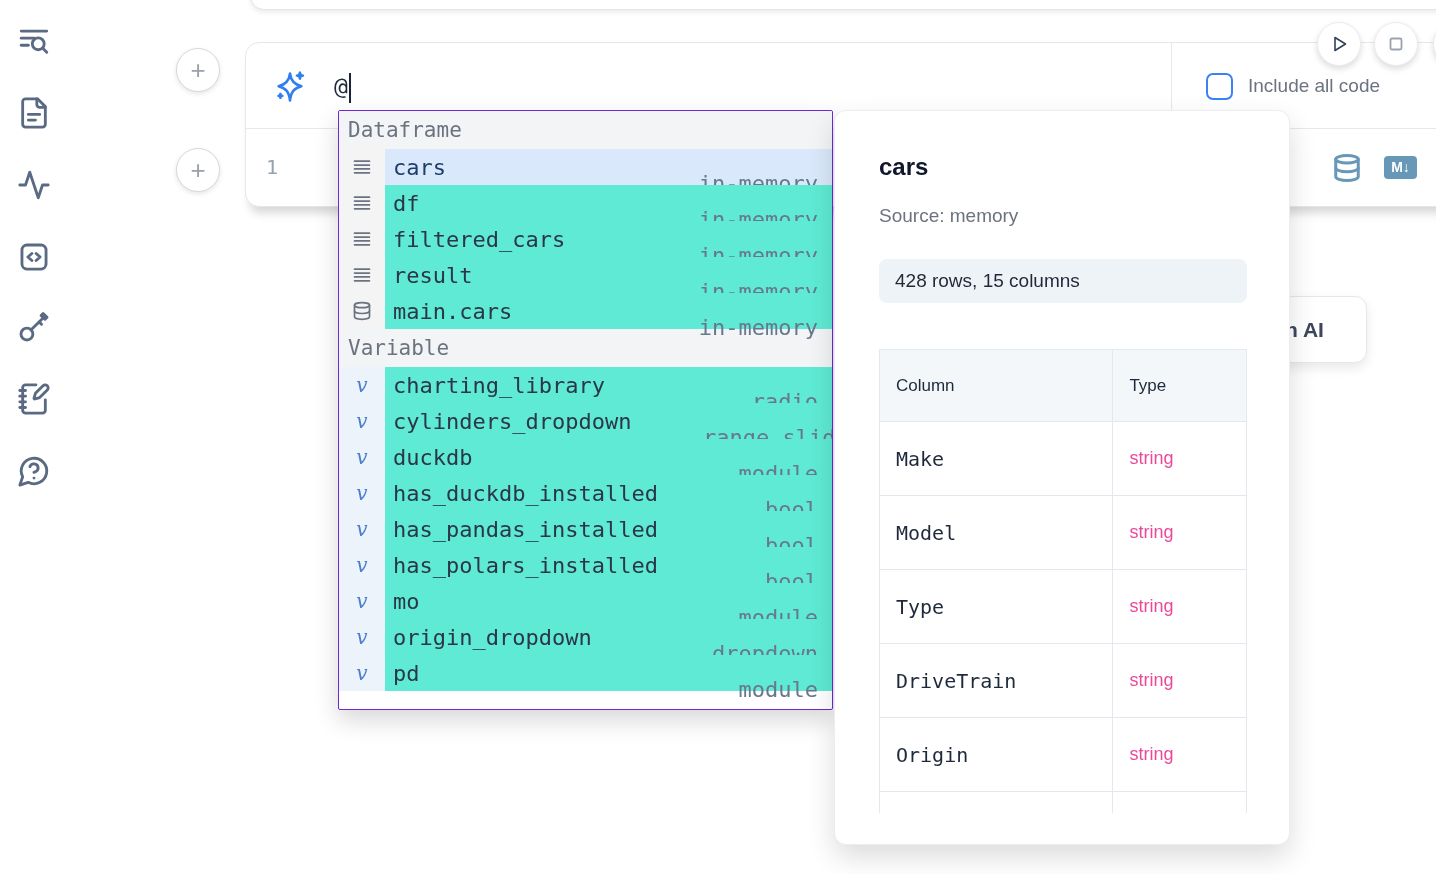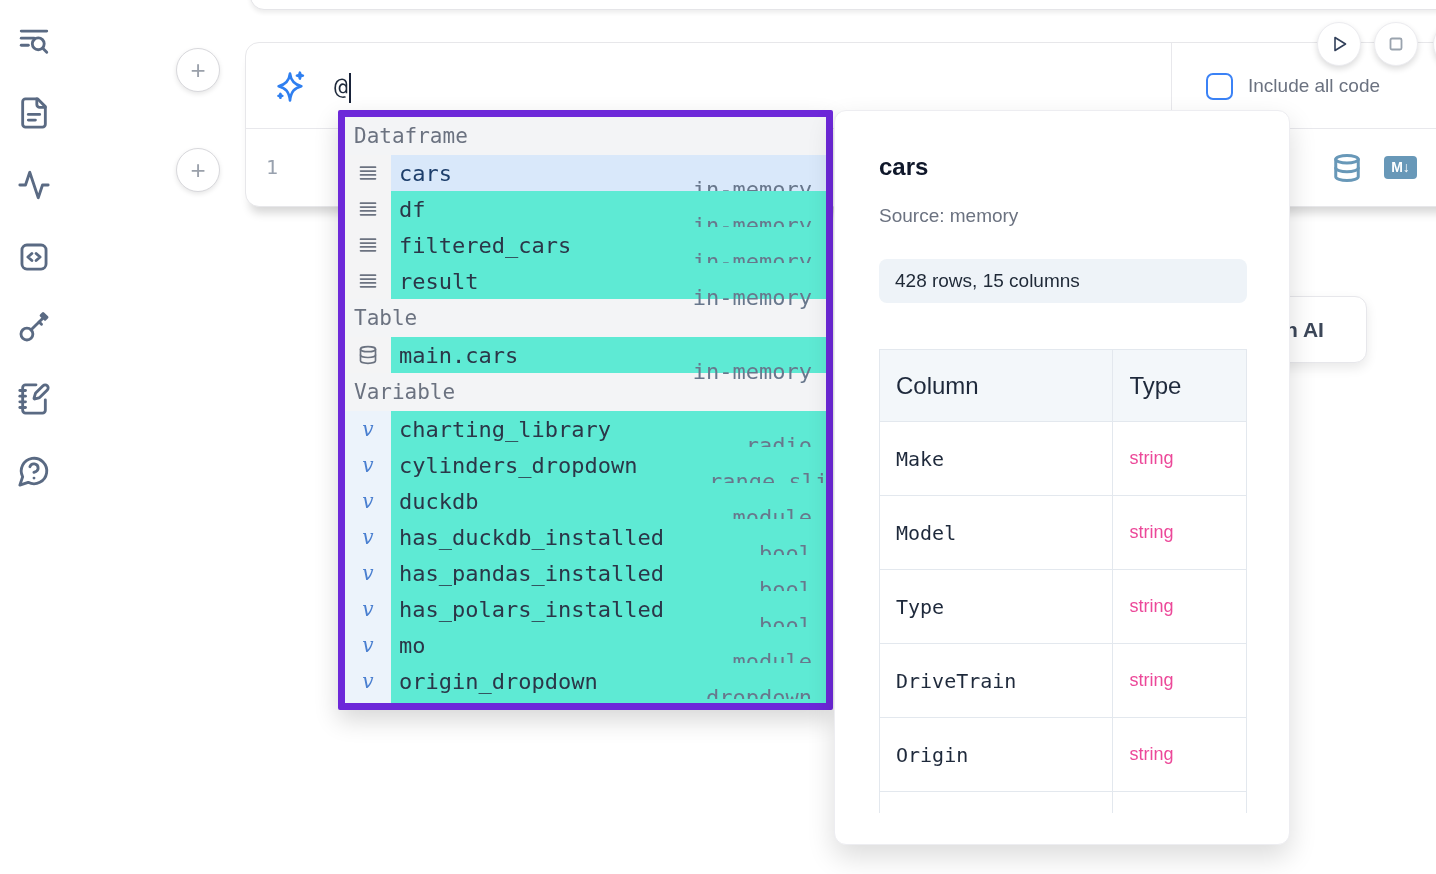--- a/index.html
+++ b/index.html
@@ -67,21 +67,21 @@
   .run-circle{
     position:absolute; top:22px; width:44px; height:44px; border-radius:50%;
     background:#fff; border:1px solid #ececf0; box-shadow:0 3px 6px rgba(0,0,0,.14);
     display:flex; align-items:center; justify-content:center; z-index:4; cursor:pointer; padding:0;
   }
   .run-circle svg{ width:26px; height:26px; }
 
   
   .completion{
     position:absolute; left:338px; top:110px; width:495px; height:600px;
-    background:#fff; border:7px solid #6d28d9; border-radius:2px;
+    background:#fff; border:1px solid #6d28d9; border-radius:2px;
     box-shadow:0 10px 24px rgba(0,0,0,.16); z-index:5; overflow:hidden;
     font-family:"DejaVu Sans Mono", monospace;
   }
   .c-section{ height:38px; line-height:38px; background:#f3f4f6; color:#6b7280;
     font-size:21px; padding-left:9px; }
   .c-row{ position:relative; height:36px; display:flex; align-items:center;
     padding-right:14px; background:#5eead4; cursor:pointer; }
   .c-row.selected{ background:#d9e8fa; }
   .c-gutter{ width:46px; align-self:stretch; background:#f4f4f5; flex:0 0 46px;
     display:flex; align-items:center; justify-content:center; color:#6b7280; }
@@ -113,21 +113,21 @@
     color:#0f172a; }
   .pv-source{ position:absolute; left:44px; top:94px; font-size:19px; color:#6b7280; }
   .pv-badge{ position:absolute; left:44px; top:148px; width:368px; height:44px;
     background:#eef3f8; border-radius:8px; line-height:44px; padding-left:16px;
     font-size:19px; color:#1f2937; }
   .pv-table-wrap{ position:absolute; left:44px; top:238px; width:368px; height:464px;
     overflow:hidden; }
   .pv-table-wrap table{ border-collapse:collapse; width:368px; }
   .pv-table-wrap th, .pv-table-wrap td{ border:1px solid #e3e8ee; padding-left:16px;
     text-align:left; }
-  .pv-table-wrap th{ height:72px; background:#f3f7fa; font-size:24px; font-weight:normal;
+  .pv-table-wrap th{ height:72px; background:#f3f7fa; font-size:17px; font-weight:normal;
     color:#1e293b; }
   .pv-table-wrap td{ height:74px; }
   .pv-table-wrap td.cname{ font-family:"DejaVu Sans Mono",monospace; font-size:20px;
     color:#1e293b; width:234px; }
   .pv-table-wrap td.ctype{ font-size:18px; color:#ec4899; width:134px; }
   .pv-table-wrap tr.stub td{ height:60px; }
 </style>
 </head>
 <body>
 
@@ -281,21 +281,20 @@
           <svg viewBox="0 0 24 24" fill="none" stroke="currentColor" stroke-width="2" stroke-linecap="round">
             <path d="M3 5h18"></path>
             <path d="M3 9.7h18"></path>
             <path d="M3 14.3h18"></path>
             <path d="M3 19h18"></path>
           </svg>
         </span>
         <span class="c-name">result</span>
         <span class="c-type">in-memory</span>
       </div>
-      <div class="c-section">Table</div>
       <div class="c-row">
         <span class="c-gutter">
           <svg viewBox="0 0 24 24" fill="none" stroke="currentColor" stroke-width="2" stroke-linecap="round" stroke-linejoin="round">
             <ellipse cx="12" cy="5" rx="9" ry="3"></ellipse>
             <path d="M3 5v14a9 3 0 0 0 18 0V5"></path>
             <path d="M3 12a9 3 0 0 0 18 0"></path>
           </svg>
         </span>
         <span class="c-name">main.cars</span>
         <span class="c-type">in-memory</span>

